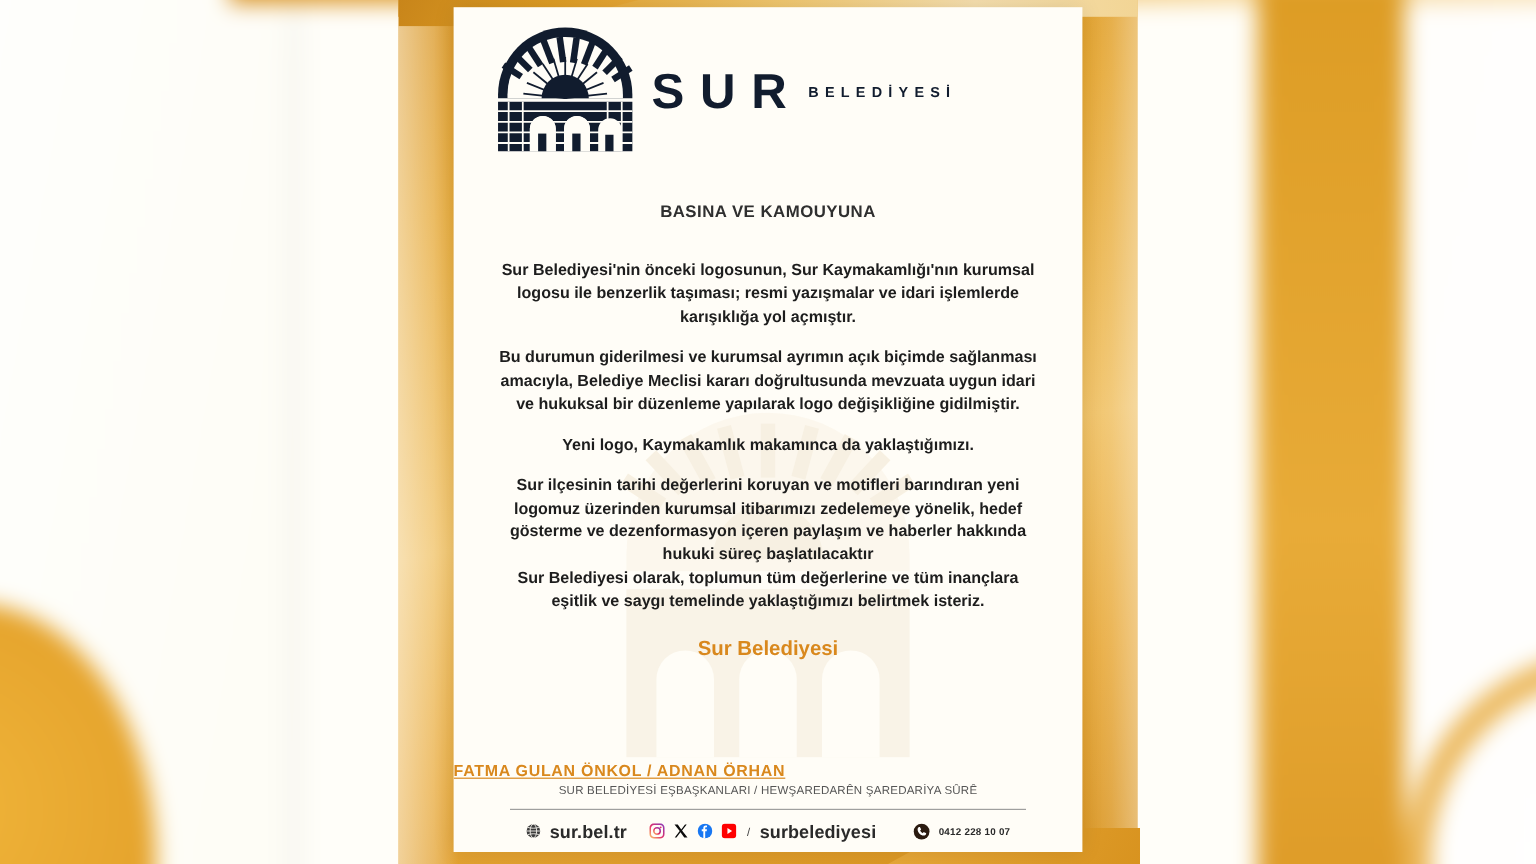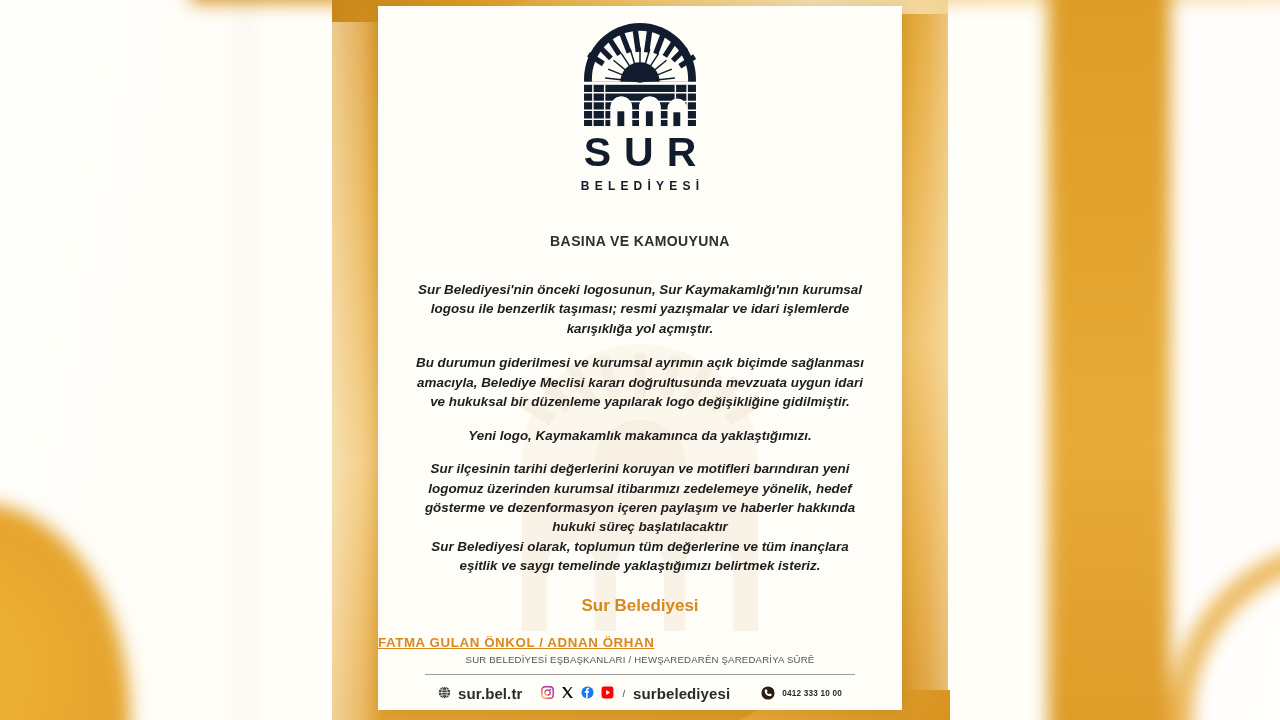--- a/index.html
+++ b/index.html
@@ -87,41 +87,41 @@
 
   
   .watermark{
     position:absolute;left:50%;top:310px;transform:translateX(-50%);
     width:370px;height:330px;opacity:.55;pointer-events:none;
   }
 
   .card-inner{position:relative;z-index:2;padding:0 34px;}
 
   
-  .logo-block{display:flex;flex-direction:column;align-items:center;padding-top:14px;}
+  .logo-block{display:flex;flex-direction:row;align-items:center;padding-top:14px;}
   .logo-mark{width:118px;height:108px;display:block;}
   .logo-sur{
     font-size:41px;font-weight:700;letter-spacing:13px;color:#111c2e;
     line-height:1;margin-top:4px;padding-left:13px;
   }
   .logo-bel{
     font-size:12px;font-weight:700;letter-spacing:5.2px;color:#111c2e;
     margin-top:6px;padding-left:5px;
   }
 
   .headline{
     text-align:center;font-size:14px;font-weight:700;letter-spacing:.4px;
     color:#2f2f2f;margin-top:40px;
   }
 
   .body{
     margin-top:31px;text-align:center;color:#1d1d1d;
     font-size:13.4px;font-weight:700;line-height:1.45;
   }
-  .para{margin:0 0 15px 0;font-style:italic;}
+  .para{margin:0 0 15px 0;}
   .para.tight{margin-bottom:0;}
   .gap{height:14px;}
 
   .closing{
     text-align:center;font-size:13.4px;font-weight:700;color:#1d1d1d;margin-top:21px;
   }
   .signature-accent{
     text-align:center;font-size:17px;font-weight:700;margin-top:20px;
   }
 
@@ -353,18 +353,18 @@
         <span class="txt">surbelediyesi</span>
         <span class="sp"></span>
           <span class="sp"></span>
 
         <span class="ico">
           <svg width="14" height="14" viewBox="0 0 24 24">
             <circle cx="12" cy="12" r="11.3" fill="#2b1b10"></circle>
             <path d="M8.2 5.6 C7 6.4 6.2 7.6 6.3 9 C6.6 13.6 10.4 17.4 15 17.7 C16.4 17.8 17.6 17 18.4 15.8 C18.8 15.2 18.6 14.4 18 14.1 L15.6 12.9 C15.1 12.6 14.5 12.8 14.2 13.2 L13.5 14.2 C11.9 13.4 10.6 12.1 9.8 10.5 L10.8 9.8 C11.2 9.5 11.4 8.9 11.1 8.4 L9.9 6 C9.6 5.4 8.8 5.2 8.2 5.6 Z" fill="#ffffff"></path>
           </svg>
         </span>
-        <span class="phone-txt">0412 333 10 00</span>
+        <span class="phone-txt">0412 228 10 07</span>
       </div>
     </div>
 
   </div>
 </div>
 
 </body></html>

